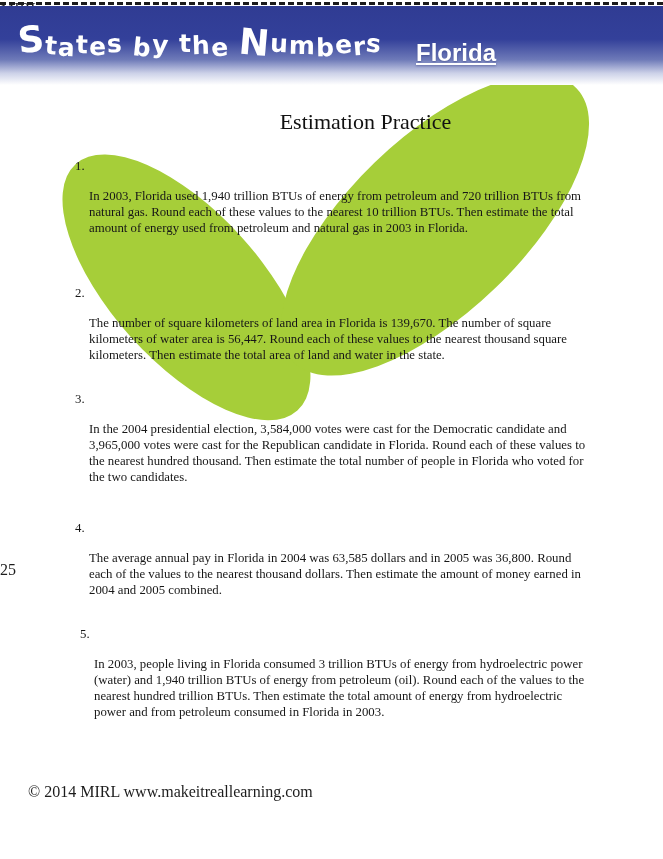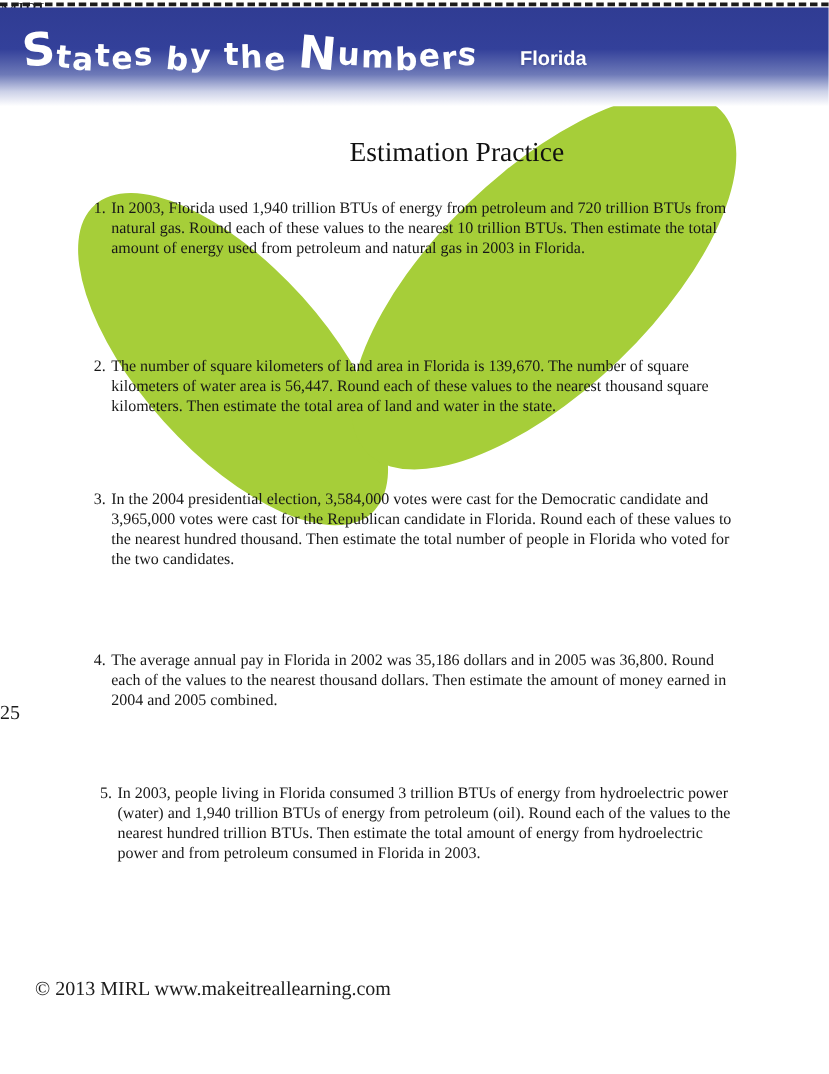--- a/index.html
+++ b/index.html
@@ -17,34 +17,35 @@
   }
   .logo{
     position:absolute;left:18px;top:14px;width:390px;
     font-family:"DejaVu Sans", sans-serif;font-weight:bold;
     font-size:25px;color:#ffffff;white-space:nowrap;letter-spacing:1px;
   }
   .logo span{display:inline-block;}
   .state{
     position:absolute;left:416px;top:33px;
     font-family:"Liberation Sans", sans-serif;font-weight:bold;
-    font-size:16px;color:#ffffff;
+    font-size:24px;color:#ffffff;
     text-shadow:0 1px 2px rgba(40,50,120,.45);
+    text-decoration:underline;
   }
   .title{
     position:absolute;top:109px;left:0;width:663px;margin:0;
     text-align:center;font-size:22px;font-weight:normal;
     font-family:"Liberation Serif", serif;color:#111;padding-left:34px;
   }
   .problem{
     position:absolute;left:75px;width:520px;display:flex;
     font-size:12.8px;line-height:16px;color:#171717;
   }
   .problem .pnum{flex:0 0 14px;}
-  .problem .ptext{flex:1;}
+  .problem .ptext{flex:1;margin-top:30px;}
   .p1{top:158px;}
   .p2{top:285px;}
   .p3{top:391px;}
   .p4{top:520px;}
   .p5{top:626px;left:80px;width:515px;}
   .footer-bar{
     position:absolute;left:28px;top:783px;width:487px;height:22px;
     background:linear-gradient(90deg,#2b3890 0%,#2b3890 55%,#8era;
     background:linear-gradient(90deg,#2b3890 0%,#2b3890 55%,#9aa2d0 80%,#ffffff 98%);
   }
@@ -91,30 +92,30 @@
   <span class="ptext">The number of square kilometers of land area in Florida is 139,670. The number of square kilometers of water area is 56,447. Round each of these values to the nearest thousand square kilometers. Then estimate the total area of land and water in the state.</span>
 </div>
 
 <div class="problem p3">
   <span class="pnum">3.</span>
   <span class="ptext">In the 2004 presidential election, 3,584,000 votes were cast for the Democratic candidate and 3,965,000 votes were cast for the Republican candidate in Florida. Round each of these values to the nearest hundred thousand. Then estimate the total number of people in Florida who voted for the two candidates.</span>
 </div>
 
 <div class="problem p4">
   <span class="pnum">4.</span>
-  <span class="ptext">The average annual pay in Florida in 2002 was 35,186 dollars and in 2005 was 36,800. Round each of the values to the nearest thousand dollars. Then estimate the amount of money earned in 2004 and 2005 combined.</span>
+  <span class="ptext">The average annual pay in Florida in 2004 was 63,585 dollars and in 2005 was 36,800. Round each of the values to the nearest thousand dollars. Then estimate the amount of money earned in 2004 and 2005 combined.</span>
 </div>
 
 <div class="problem p5">
   <span class="pnum">5.</span>
   <span class="ptext">In 2003, people living in Florida consumed 3 trillion BTUs of energy from hydroelectric power (water) and 1,940 trillion BTUs of energy from petroleum (oil). Round each of the values to the nearest hundred trillion BTUs. Then estimate the total amount of energy from hydroelectric power and from petroleum consumed in Florida in 2003.</span>
 </div>
 
 <div class="footer-bar">
-  <span class="copyright">© 2013 MIRL</span>
+  <span class="copyright">© 2014 MIRL</span>
   <span class="website">www.makeitreallearning.com</span>
 </div>
 
 <div class="mirl">MIRL</div>
 
 <svg class="sprout" viewBox="0 0 32 26" xmlns="http://www.w3.org/2000/svg">
   <ellipse cx="9" cy="13" rx="8" ry="3.6" fill="#a6ce39" transform="rotate(48 9 13)"></ellipse>
   <ellipse cx="21" cy="10" rx="9.5" ry="4.2" fill="#a6ce39" transform="rotate(-44 21 10)"></ellipse>
 </svg>
 

